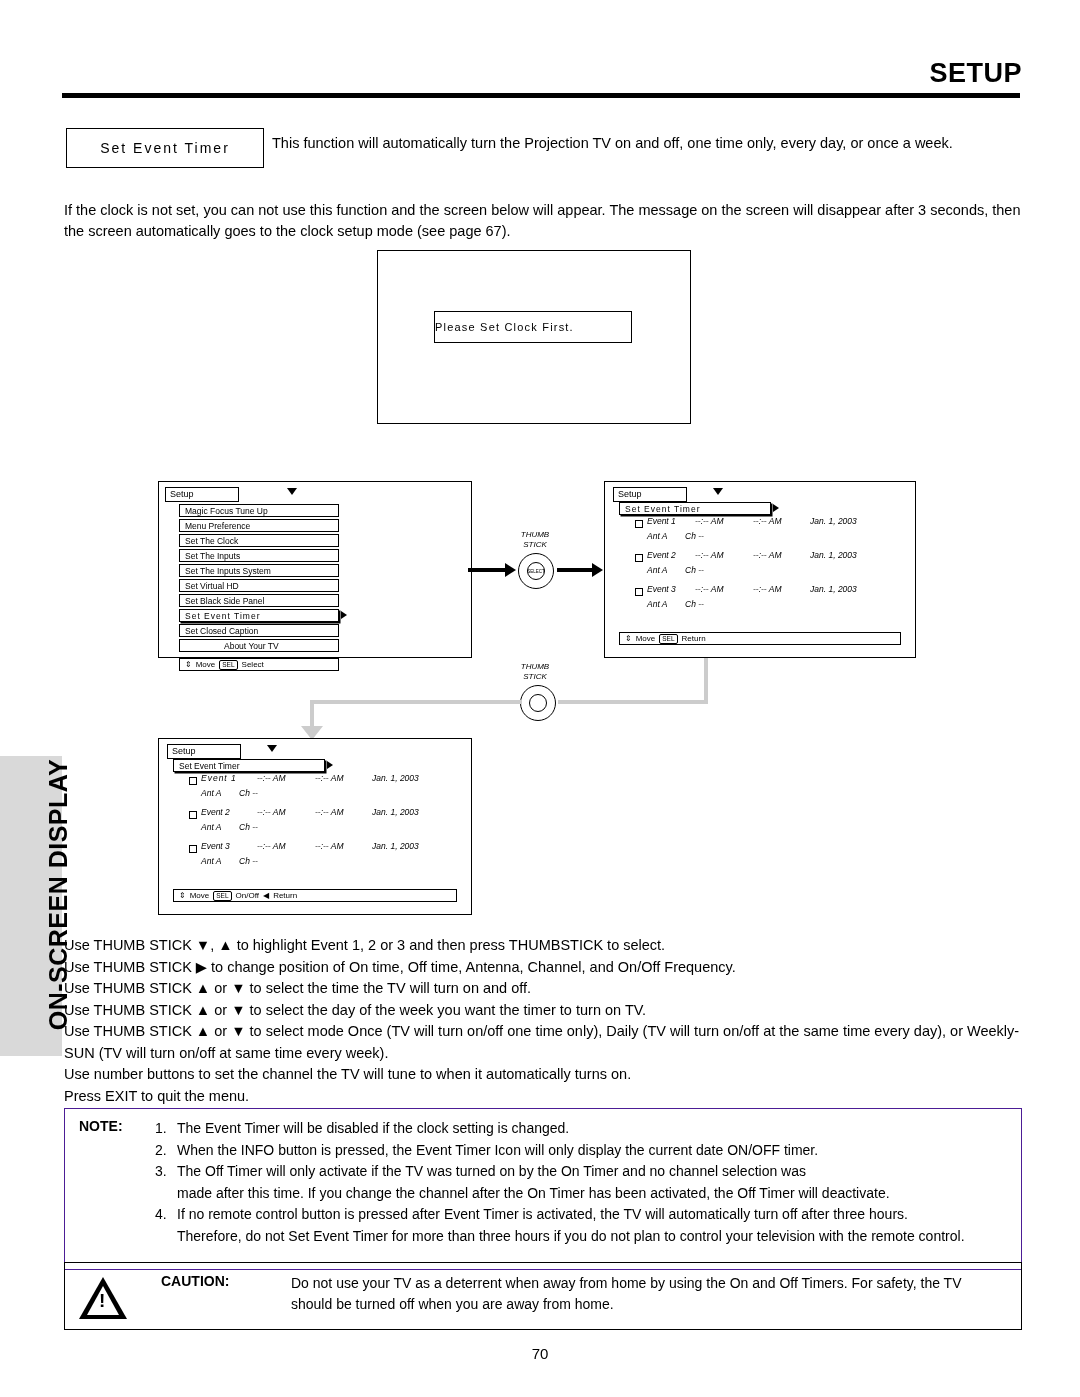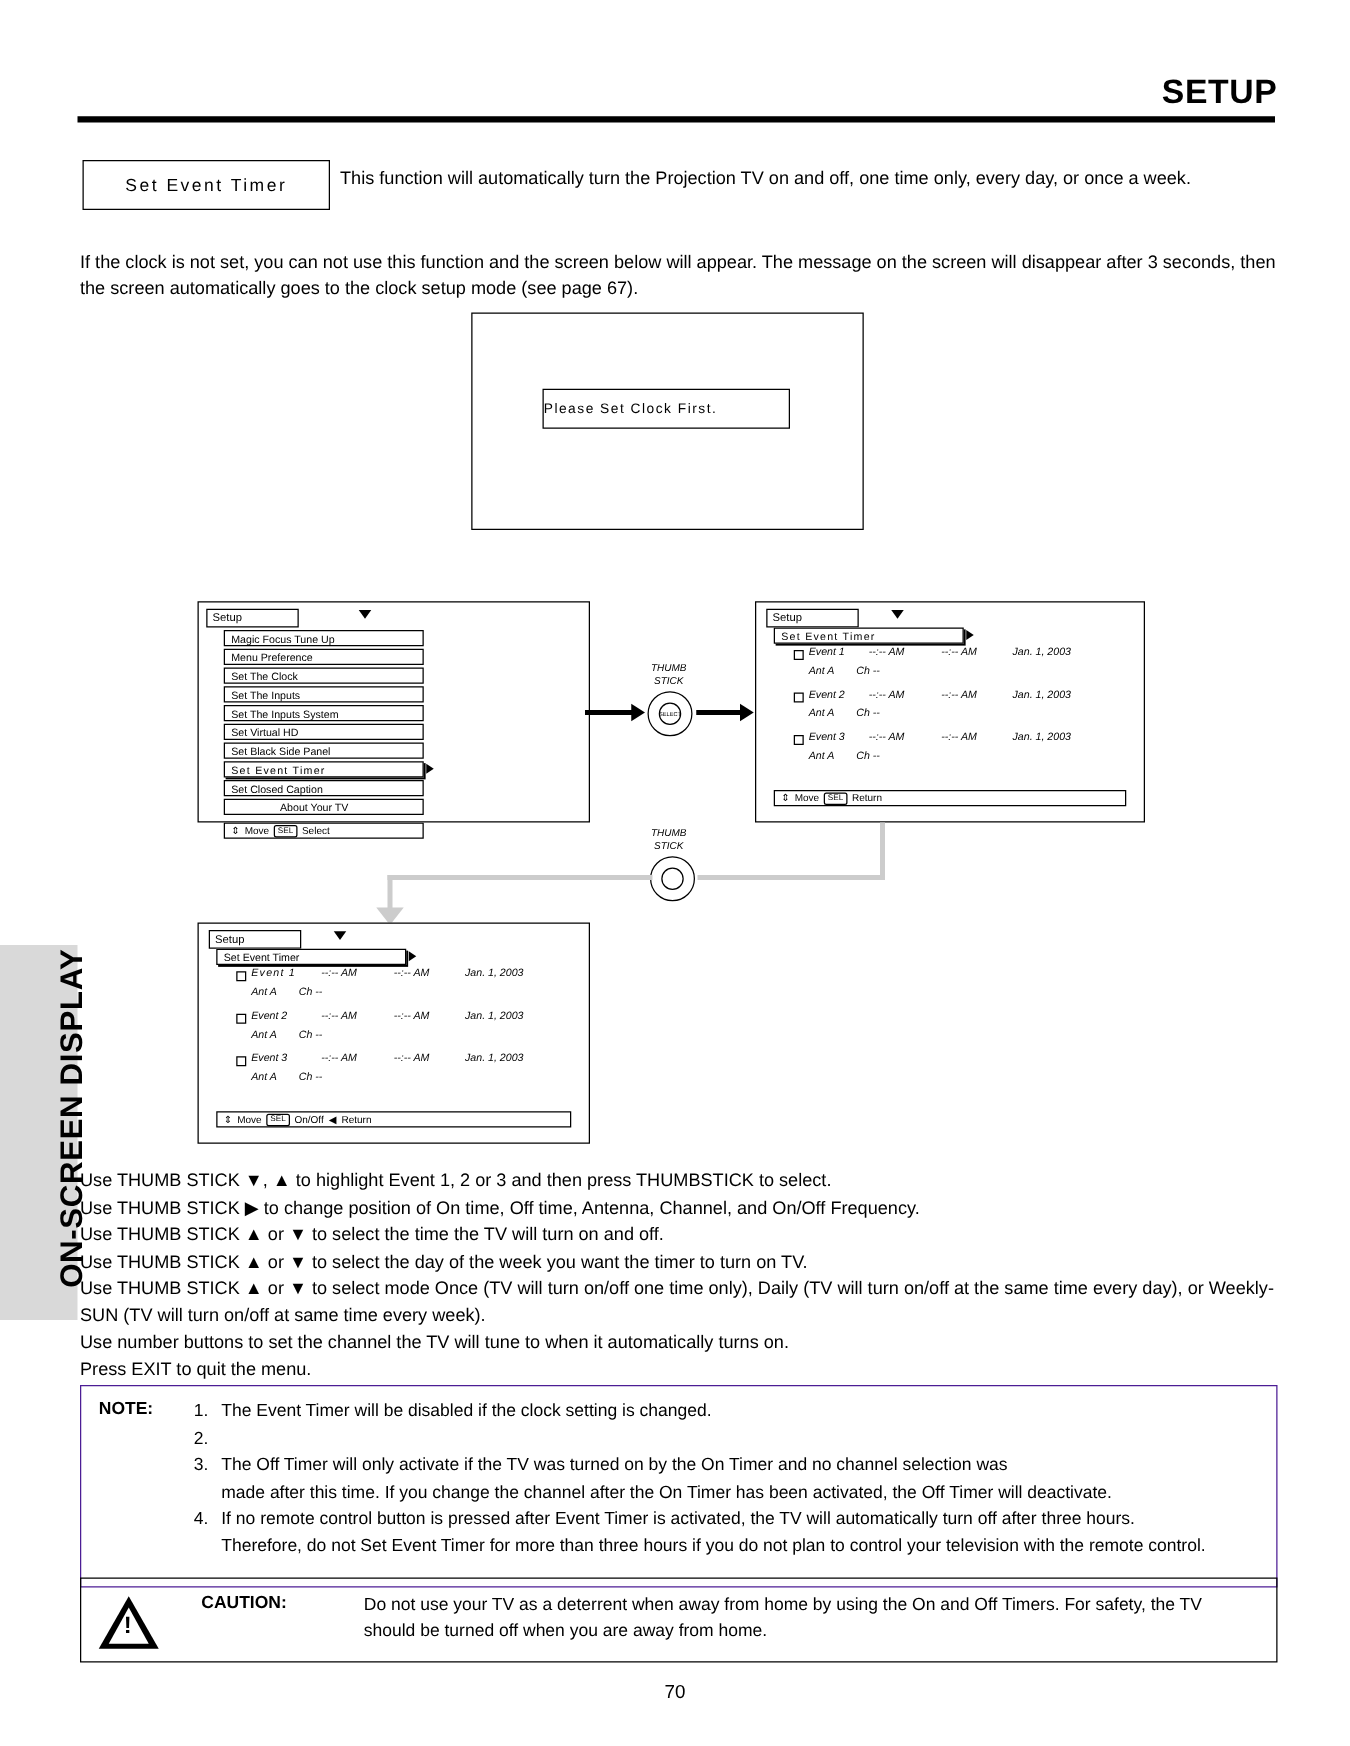--- a/index.html
+++ b/index.html
@@ -334,20 +334,21 @@
 
   <div class="note-box">
     <div class="note-label">NOTE:</div>
     <div class="note-list">
       <div class="n">
         <span class="num">1.</span>
         <span>The Event Timer will be disabled if the clock setting is changed.</span>
       </div>
       <div class="n">
         <span class="num">2.</span>
+        <span>When the INFO button is pressed, the Event Timer Icon will only display the current date ON/OFF timer.</span>
       </div>
       <div class="n">
         <span class="num">3.</span>
         <span>The Off Timer will only activate if the TV was turned on by the On Timer and no channel selection was</span>
       </div>
       <div class="note-cont">made after this time.  If you change the channel after the On Timer has been activated, the Off Timer will deactivate.</div>
       <div class="n">
         <span class="num">4.</span>
         <span>If no remote control button is pressed after Event Timer is activated, the TV will automatically turn off after three hours.</span>
       </div>

